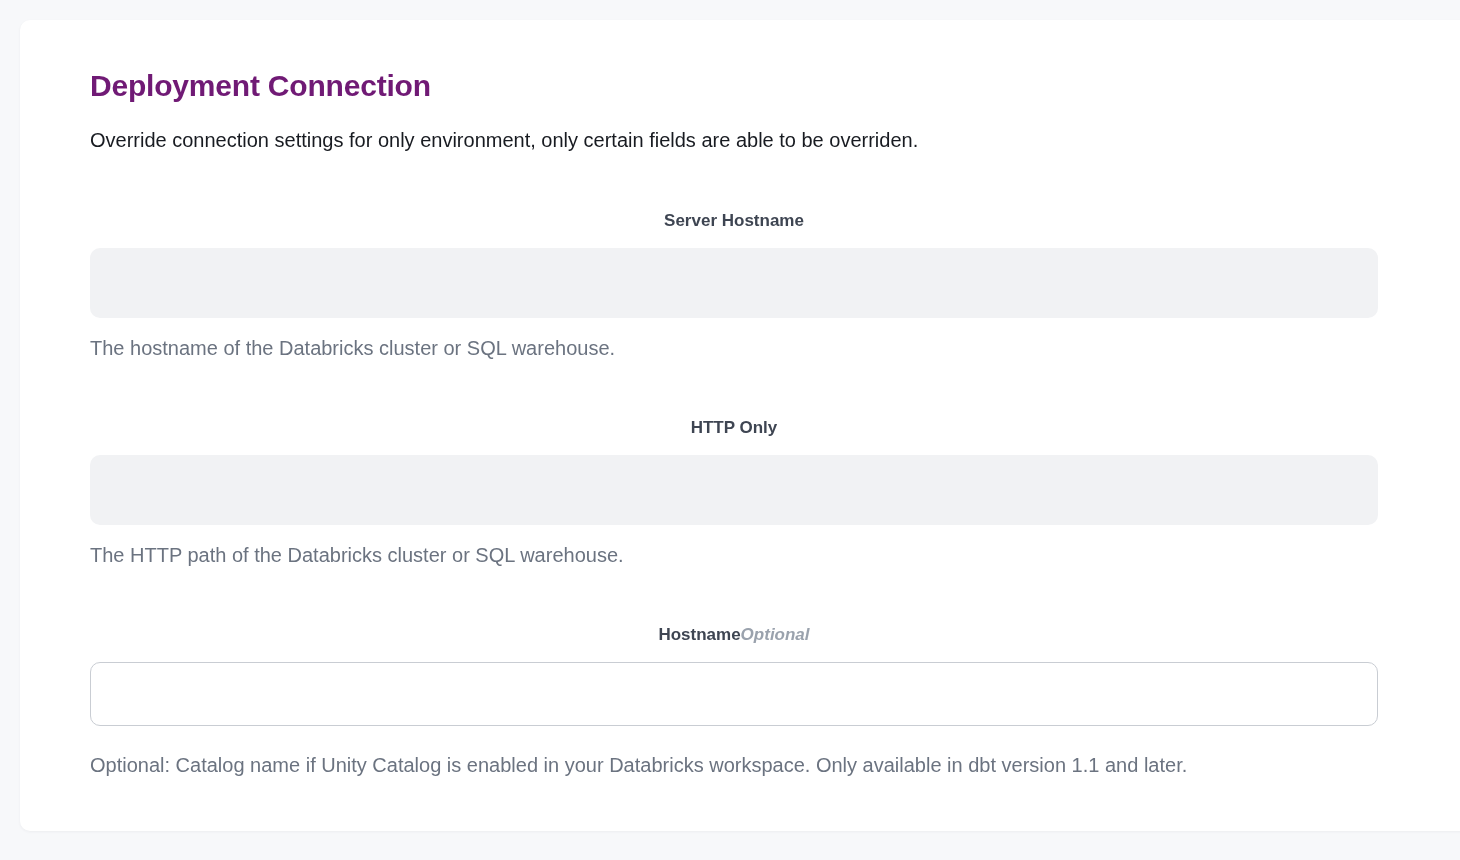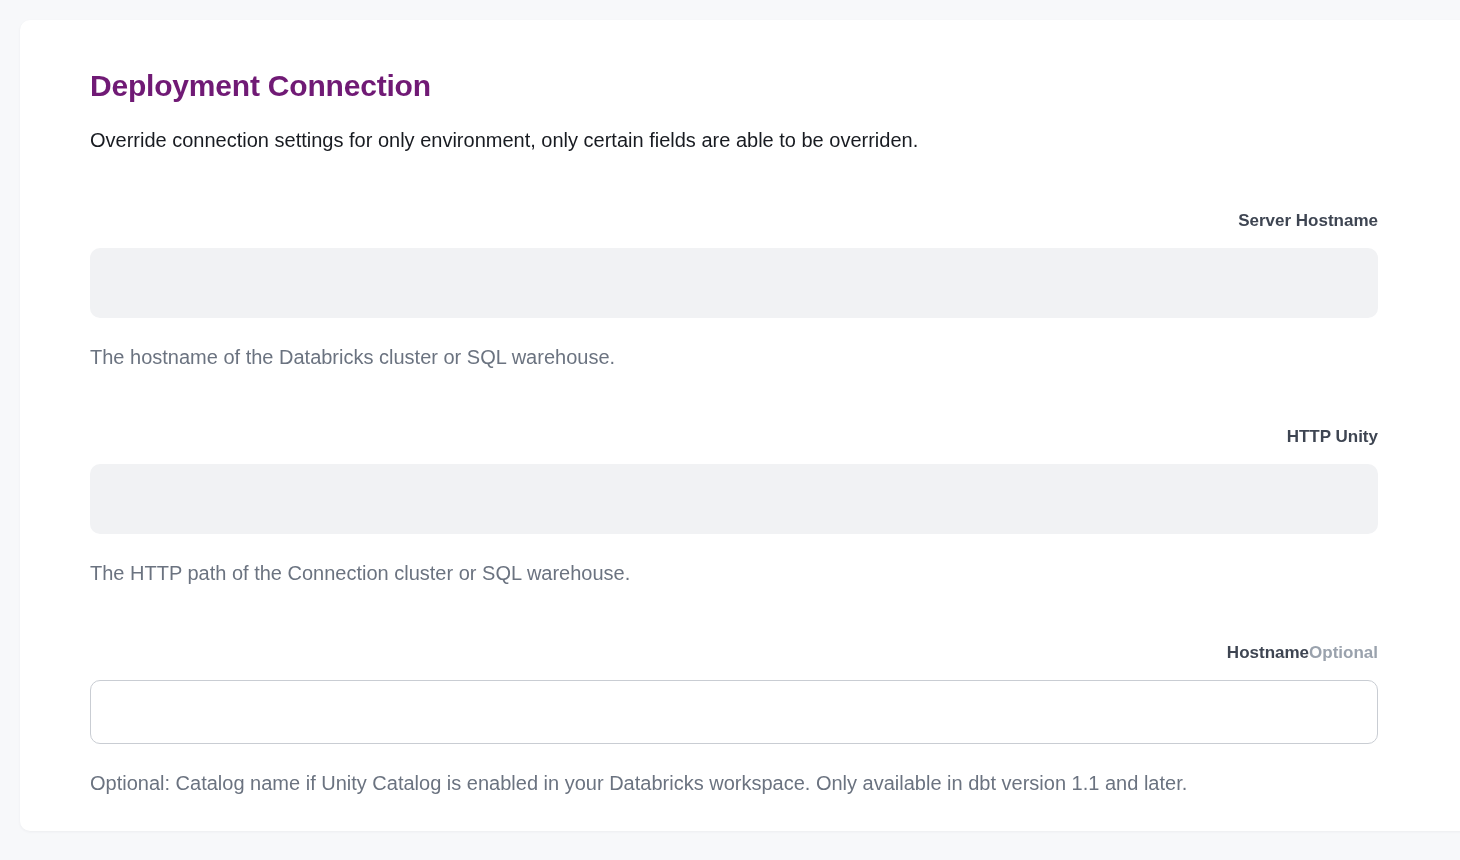--- a/index.html
+++ b/index.html
@@ -34,33 +34,34 @@
   .page-subtitle {
     margin-top: 22px;
     font-size: 20px;
     line-height: 28px;
     color: #181b21;
   }
 
   .field { margin-top: 56px; }
   .field-label-row {
     display: flex;
-    justify-content: flex-end;
+    justify-content: center;
     align-items: baseline;
   }
   .field-label {
     font-size: 17px;
     font-weight: 700;
     line-height: 22px;
     color: #3e4552;
   }
   .optional-badge {
     font-size: 17px;
     font-weight: 600;
     color: #9aa2ad;
+    font-style: italic;
   }
   .text-input {
     display: block;
     width: 100%;
     margin-top: 16px;
     height: 70px;
     border: none;
     border-radius: 10px;
     background: #f1f2f4;
     padding: 0 18px;
@@ -69,21 +70,21 @@
     color: #16181d;
     outline: none;
   }
   .text-input:disabled { background: #f1f2f4; }
   .text-input.enabled {
     background: #ffffff;
     border: 1px solid #c9cdd3;
     height: 64px;
   }
   .helper-text {
-    margin-top: 26px;
+    margin-top: 17px;
     font-size: 20px;
     line-height: 26px;
     color: #6b7380;
   }
   .field-catalog .helper-text { margin-top: 26px; }
 </style>
 </head>
 <body>
 
 <div class="card">
@@ -97,24 +98,24 @@
       <div class="field">
         <div class="field-label-row">
           <label class="field-label">Server Hostname</label>
         </div>
         <input type="text" class="text-input" disabled="" value="" style="">
         <p class="helper-text">The hostname of the Databricks cluster or SQL warehouse.</p>
       </div>
 
       <div class="field">
         <div class="field-label-row">
-          <label class="field-label">HTTP Unity</label>
+          <label class="field-label">HTTP Only</label>
         </div>
         <input type="text" class="text-input" disabled="" value="" style="">
-        <p class="helper-text">The HTTP path of the Connection cluster or SQL warehouse.</p>
+        <p class="helper-text">The HTTP path of the Databricks cluster or SQL warehouse.</p>
       </div>
 
       <div class="field field-catalog">
         <div class="field-label-row">
           <label class="field-label">Hostname</label>
           <span class="optional-badge">Optional</span>
         </div>
         <input type="text" class="text-input enabled" value="" style="">
         <p class="helper-text">Optional: Catalog name if Unity Catalog is enabled in your Databricks workspace. Only available in dbt version 1.1 and later.</p>
       </div>

